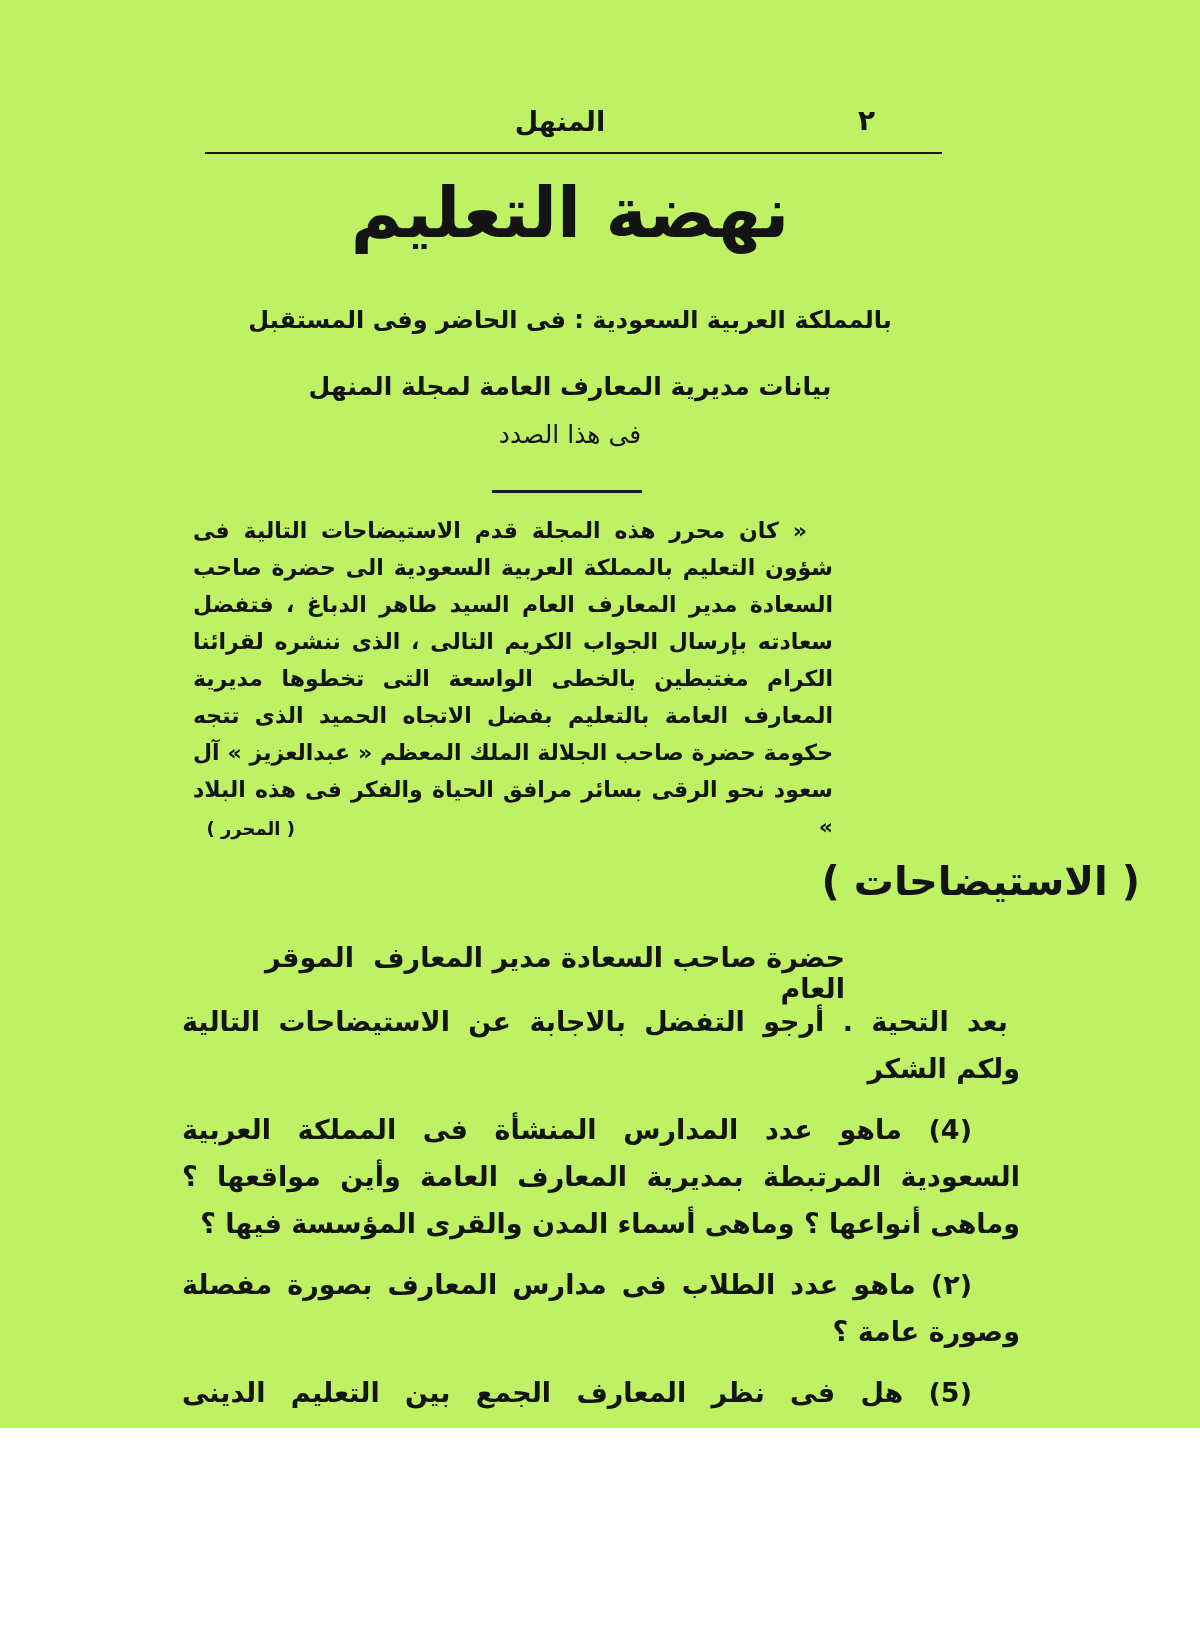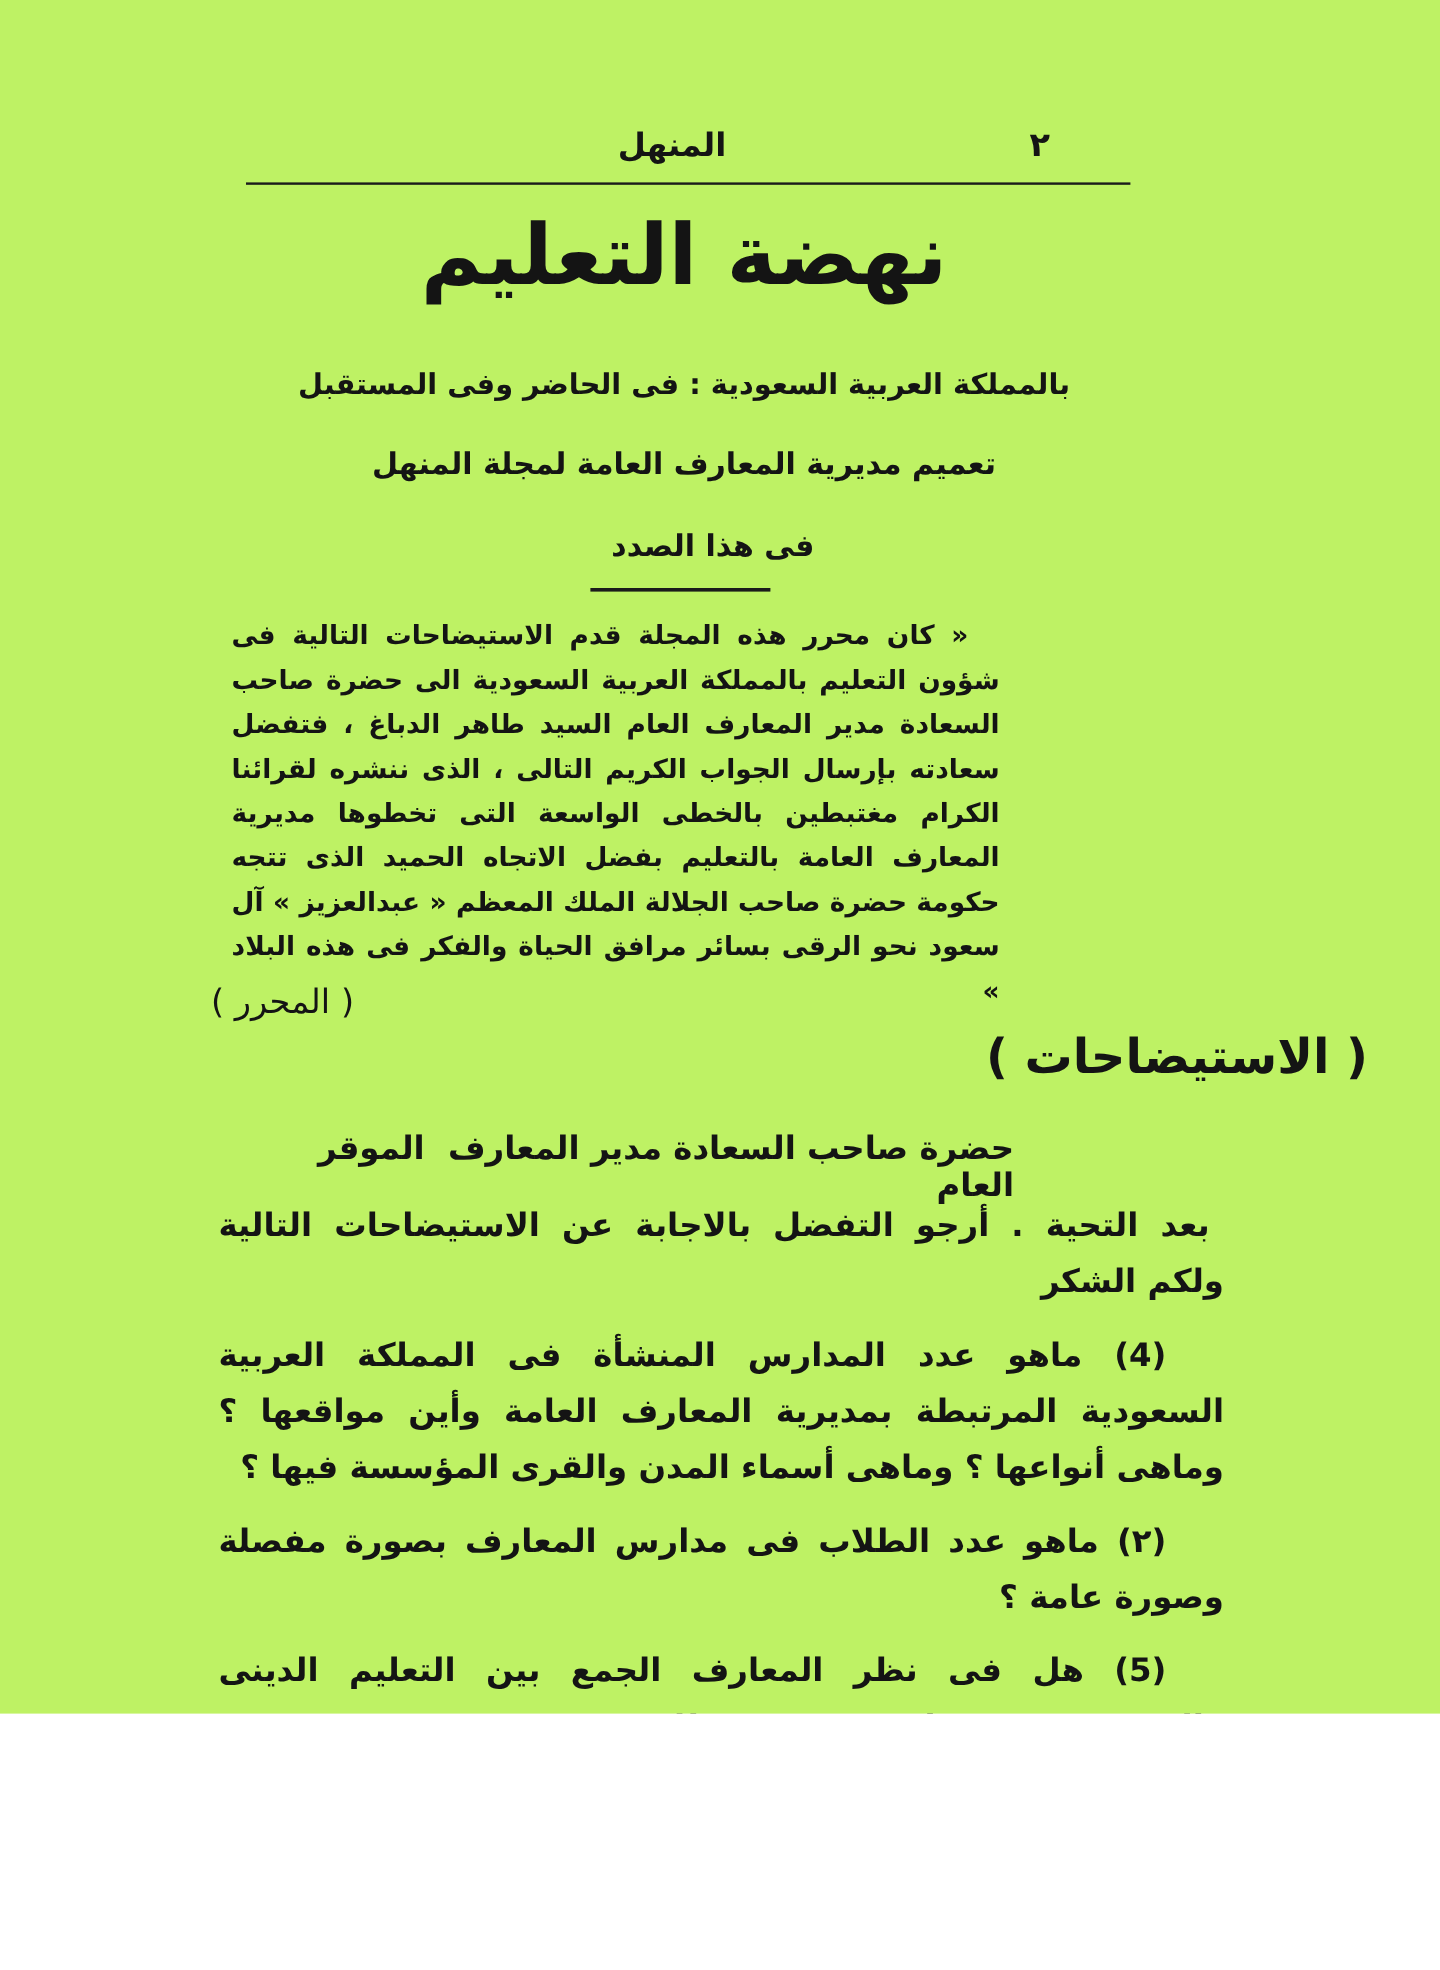--- a/index.html
+++ b/index.html
@@ -41,39 +41,39 @@
   }
   .article-subtitle{
     top:306px;
     font-size:24px;font-weight:bold;
   }
   .byline-1{
     top:372px;
     font-size:25px;font-weight:bold;
   }
   .byline-2{
-    top:440px;
-    font-size:25px;font-weight:bold;padding-left:24px;
+    top:420px;
+    font-size:25px;font-weight:normal;
   }
   .short-rule{
     position:absolute;top:490px;left:492px;width:150px;
     border-top:3px solid #1b1b1b;
   }
   
   .intro-paragraph{
     position:absolute;top:512px;right:367px;width:640px;
     font-size:22px;line-height:37px;
     font-weight:600;
     text-align:justify;
     text-indent:26px;
     margin:0;
   }
   .editor-signature{
     position:absolute;top:818px;right:905px;
-    font-size:28px;font-weight:400;
+    font-size:18px;font-weight:700;
   }
   
   .section-heading{
     top:858px;
     font-size:40px;font-weight:bold;text-align:right;
   }
   .salutation{
     position:absolute;top:942px;right:355px;width:580px;
     display:flex;justify-content:space-between;align-items:baseline;
     font-size:27px;font-weight:600;
@@ -92,21 +92,21 @@
 <body>
 
 <div class="page">
 
   <div class="journal-title">المنهل</div>
   <div class="page-number">٢</div>
   <div class="header-rule"></div>
 
   <h1 class="center-col article-title">نهضة التعليم</h1>
   <h2 class="center-col article-subtitle">بالمملكة العربية السعودية : فى الحاضر وفى المستقبل</h2>
-  <div class="center-col byline-1">تعميم مديرية المعارف العامة لمجلة المنهل</div>
+  <div class="center-col byline-1">بيانات مديرية المعارف العامة لمجلة المنهل</div>
   <div class="center-col byline-2">فى هذا الصدد</div>
   <div class="short-rule"></div>
 
   <p class="intro-paragraph">« كان محرر هذه المجلة قدم الاستيضاحات التالية فى شؤون التعليم بالمملكة العربية السعودية الى حضرة صاحب السعادة مدير المعارف العام السيد طاهر الدباغ ، فتفضل سعادته بإرسال الجواب الكريم التالى ، الذى ننشره لقرائنا الكرام مغتبطين بالخطى الواسعة التى تخطوها مديرية المعارف العامة بالتعليم بفضل الاتجاه الحميد الذى تتجه حكومة حضرة صاحب الجلالة الملك المعظم « عبدالعزيز » آل سعود نحو الرقى بسائر مرافق الحياة والفكر فى هذه البلاد »</p>
   <div class="editor-signature">( المحرر )</div>
 
   <div class="center-col section-heading">( الاستيضاحات )</div>
 
   <div class="salutation">
     <span>حضرة صاحب السعادة مدير المعارف العام</span>

